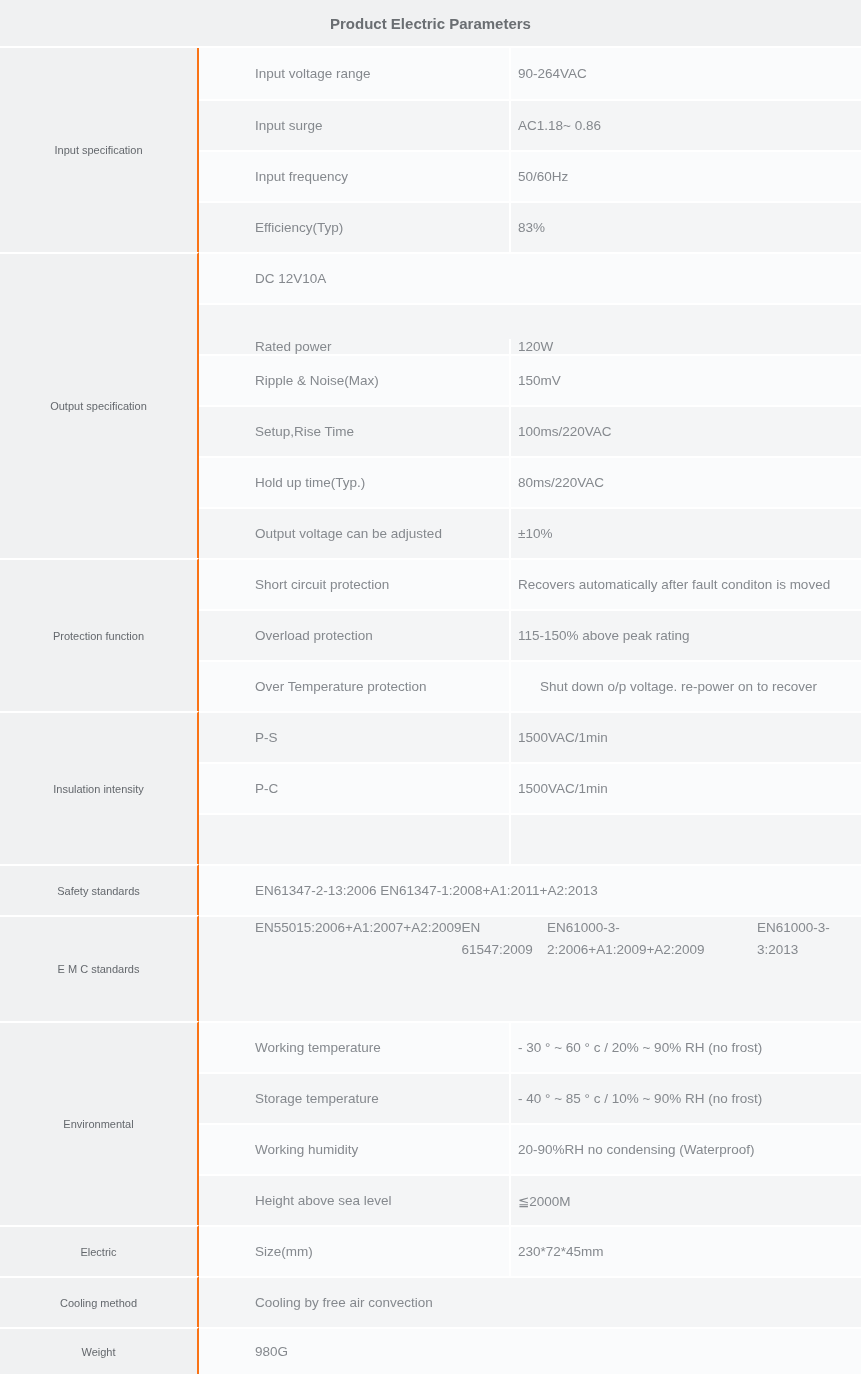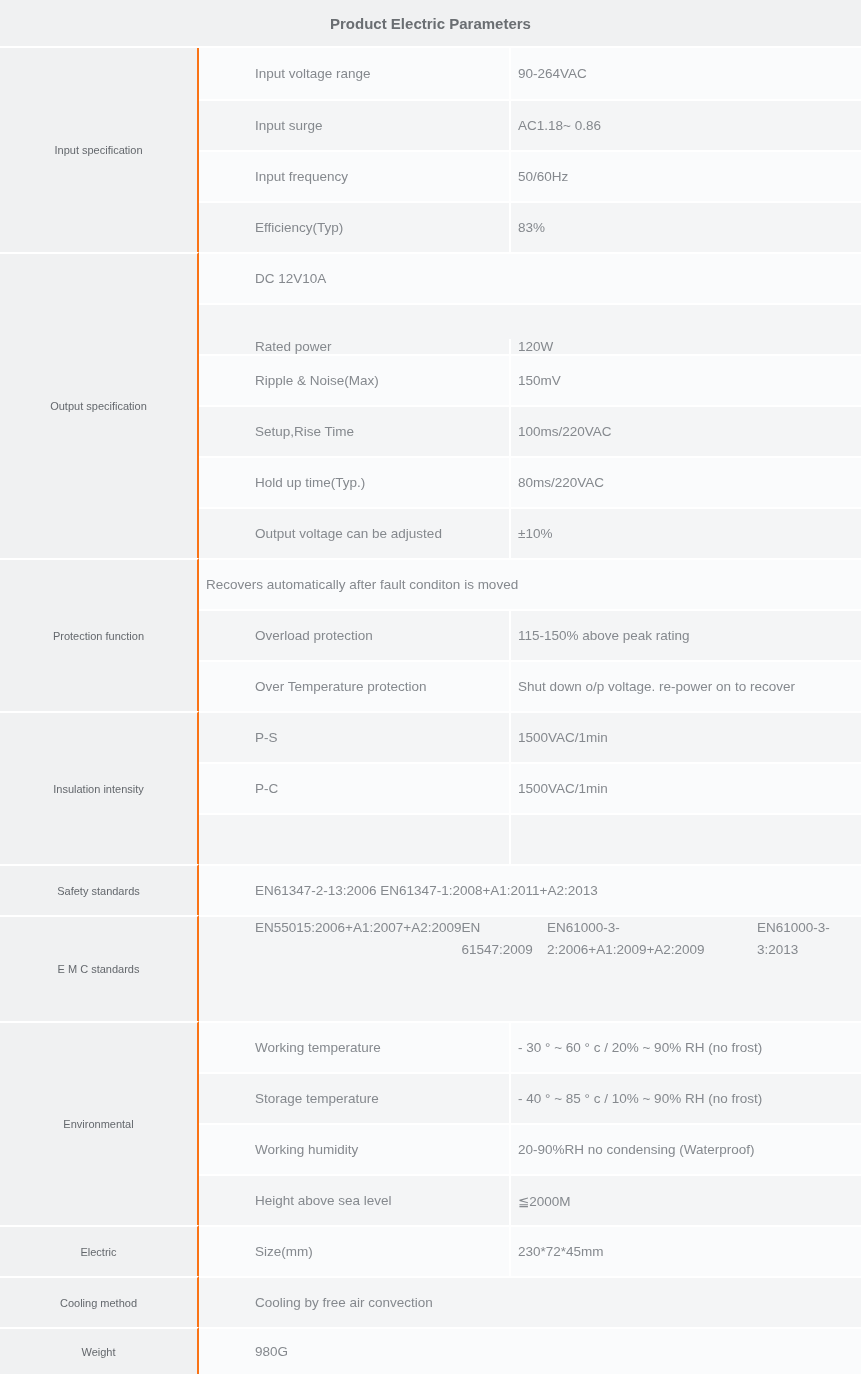--- a/index.html
+++ b/index.html
@@ -138,27 +138,28 @@
         <div class="row dark bt" style="height: 51px;">
           <div class="param-cell">Output voltage can be adjusted</div>
           <div class="value-cell">±10%</div>
         </div>
       </div>
     </div>
     <div class="section">
       <div class="left-cell bt">Protection function</div>
       <div class="rows">
         <div class="row light bt" style="height: 51px;">
+          <div class="param-cell">Short circuit protection</div>
           <div class="value-cell">Recovers automatically after fault conditon is moved</div>
         </div>
         <div class="row dark bt" style="height: 51px;">
           <div class="param-cell">Overload protection</div>
           <div class="value-cell">115-150% above peak rating</div>
         </div>
-        <div class="row light bt" style="height: 51px;">
+        <div class="row light bt" style="height: 51px; gap: 22px;">
           <div class="param-cell">Over Temperature protection</div>
           <div class="value-cell">Shut down o/p voltage. re-power on to recover</div>
         </div>
       </div>
     </div>
     <div class="section">
       <div class="left-cell bt">Insulation intensity</div>
       <div class="rows">
         <div class="row dark bt" style="height: 51px;">
           <div class="param-cell">P-S</div>

